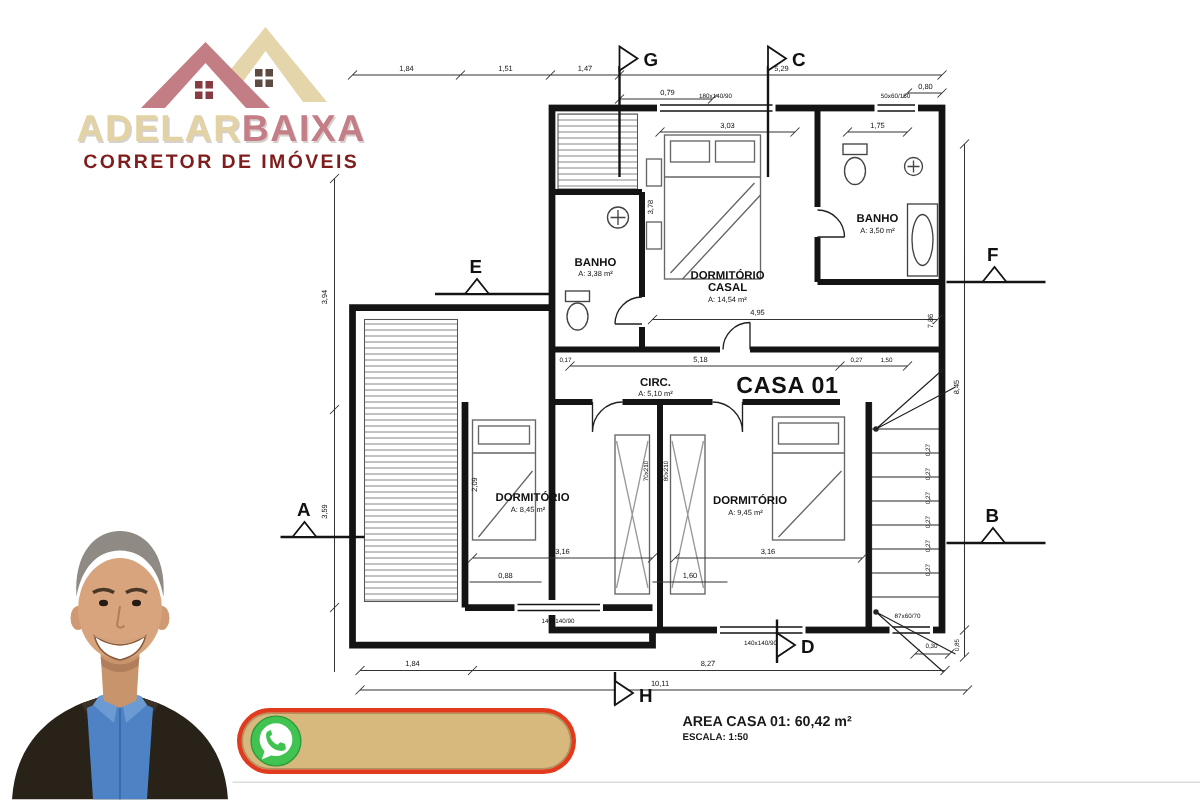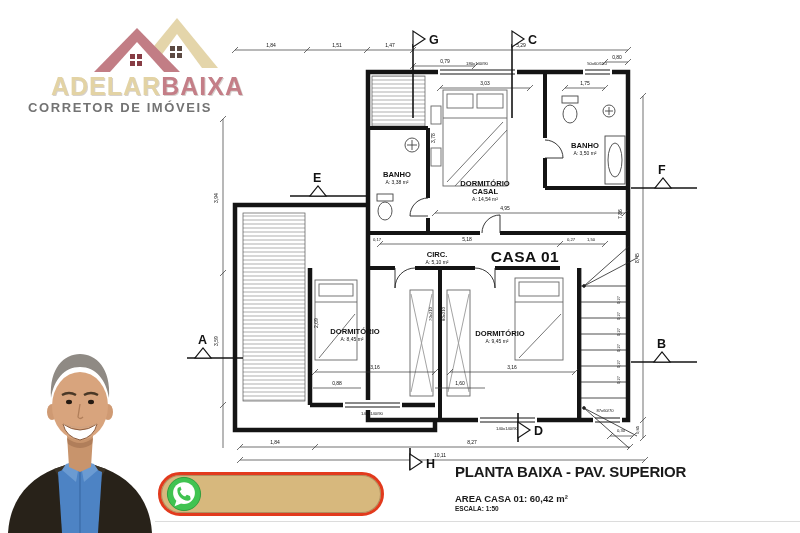--- a/index.html
+++ b/index.html
@@ -5,22 +5,22 @@
   html,body{margin:0;padding:0;}
   body{width:800px;height:533px;position:relative;background:#ffffff;overflow:hidden;
        font-family:"Liberation Sans",sans-serif;}
   
   .logo{position:absolute;left:22px;top:6px;width:245px;height:112px;}
   .logo-house{position:absolute;left:58px;top:2px;}
   .logo-line1{position:absolute;left:6px;top:66px;width:239px;text-align:center;
       font-size:25px;font-weight:bold;letter-spacing:1px;white-space:nowrap;
       text-shadow:1px 1px 0 rgba(90,70,60,.25);}
   .lg-a{color:#e3d3a4;} .lg-c{color:#c47e87;}
-  .logo-line2{position:absolute;left:6px;top:94px;width:239px;text-align:left;
-      font-size:13px;font-weight:bold;color:#737373;letter-spacing:1.6px;white-space:nowrap;}
+  .logo-line2{position:absolute;left:6px;top:94px;width:239px;text-align:center;
+      font-size:13px;font-weight:bold;color:#7f1d1d;letter-spacing:1.6px;white-space:nowrap;}
   
   .plan{position:absolute;left:185px;top:18px;}
   .plan text{fill:#111;}
   .dim{font-size:5px;} .dims{font-size:4.2px;} .win{font-size:4.2px;}
   .room{font-size:7.6px;font-weight:bold;} .rarea{font-size:5px;}
   .mk{font-size:12.5px;font-weight:bold;} .big{font-size:15.5px;font-weight:bold;letter-spacing:.5px;}
   
   .tblock{position:absolute;left:455px;top:463px;z-index:4;color:#1a1a1a;}
   .tblock .t1{font-size:15px;font-weight:bold;letter-spacing:-.2px;white-space:nowrap;}
   .tblock .t2{font-size:9.5px;font-weight:bold;margin-top:13px;}
@@ -259,21 +259,20 @@
     <text class="rarea" x="252" y="246">A: 5,10 m²</text>
     <text class="room" x="170" y="316">DORMITÓRIO</text>
     <text class="rarea" x="167" y="323">A: 8,45 m²</text>
     <text class="room" x="315" y="318">DORMITÓRIO</text>
     <text class="rarea" x="312" y="325">A: 9,45 m²</text>
     <text class="big" x="340" y="244">CASA 01</text>
   </g>
 </svg>
 
 <div class="tblock">
-  <div class="t1">PLANTA BAIXA - PAV. SUPERIOR</div>
   <div class="t2">AREA CASA 01: 60,42 m²</div>
   <div class="t3">ESCALA: 1:50</div>
 </div>
 
 <div class="banner">
   <svg width="36" height="36" viewBox="0 0 38 38">
     <circle cx="19" cy="19" r="17.5" fill="#40c351" stroke="#2d9c3c" stroke-width="1"></circle>
     <circle cx="19" cy="18" r="11.5" fill="#ffffff"></circle>
     <polygon points="11,26 9,32 16,29" fill="#ffffff"></polygon>
     <path d="M14,12 c-1,0 -2,1 -2,3 c0,6 5,11 11,11 c2,0 3,-1 3,-2 l-0.7,-3 l-3.3,-1.2 l-1.8,1.8 c-2.6,-1 -4.6,-3 -5.6,-5.6 l1.8,-1.8 l-1.2,-3.2 z" fill="#40c351"></path>

